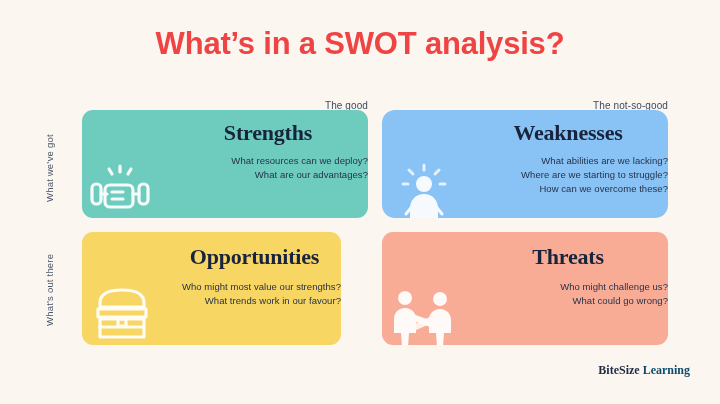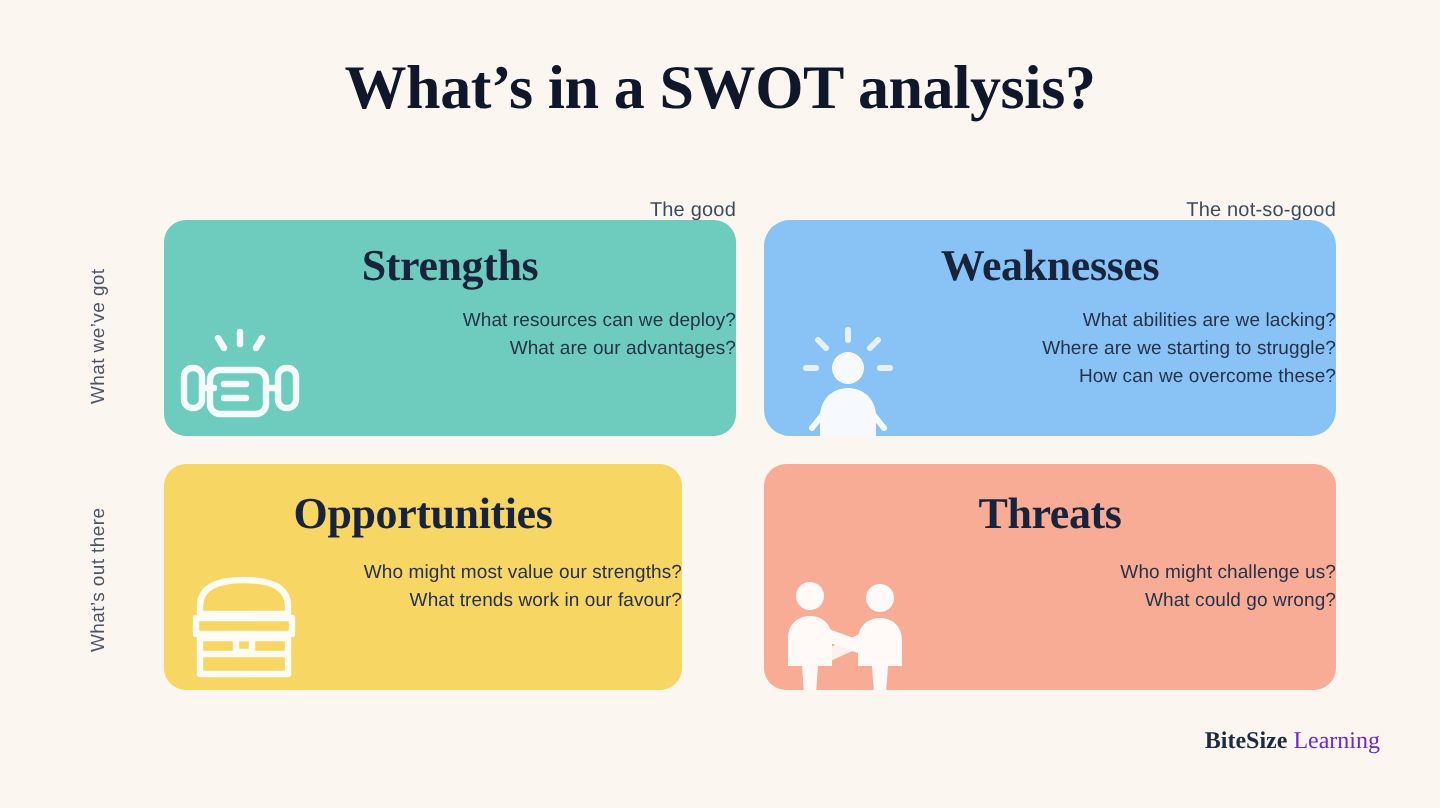--- a/index.html
+++ b/index.html
@@ -21,25 +21,25 @@
     height: 404px;
   }
 
   
   .title {
     position: absolute;
     top: 26px;
     left: 0;
     width: 720px;
     text-align: center;
-    font-family: Liberation Serif, serif;
+    font-family: Liberation Sans, sans-serif;
     font-weight: bold;
     font-size: 31px;
     letter-spacing: -0.2px;
-    color: #0f172a;
+    color: #ef4444;
   }
 
   
   .col-header {
     position: absolute;
     top: 100px;
     font-size: 10px;
     color: #3C4A60;
     text-align: right;
     letter-spacing: 0.1px;
@@ -78,20 +78,21 @@
     position: absolute;
     top: 10px;
     left: 0;
     width: 100%;
     text-align: center;
     font-family: "Liberation Serif", serif;
     font-weight: bold;
     font-size: 22px;
     color: #18243C;
     letter-spacing: -0.2px;
+    padding-left: 43px;
   }
   .card.q-opportunities .card-heading,
   .card.q-threats .card-heading { top: 12px; }
 
   .card-lines {
     position: absolute;
     top: 44px;
     left: 0;
     width: 100%;
     text-align: right;
@@ -122,21 +123,21 @@
   .footer-logo {
     position: absolute;
     right: 30px;
     bottom: 26px;
     font-family: "Liberation Serif", serif;
     font-size: 12px;
     color: #1D2B45;
     white-space: nowrap;
   }
   .footer-logo .brand { font-weight: bold; }
-  .footer-logo .word  { font-weight: normal; margin-left: 3px; color: #6d28d9; }
+  .footer-logo .word  { font-weight: bold; margin-left: 3px; color: #0c4a6e; }
 </style>
 </head>
 <body>
 
 <div class="page">
 
   <div class="title">What’s in a SWOT analysis?</div>
 
   <div class="col-header left">The good</div>
   <div class="col-header right">The not-so-good</div>

